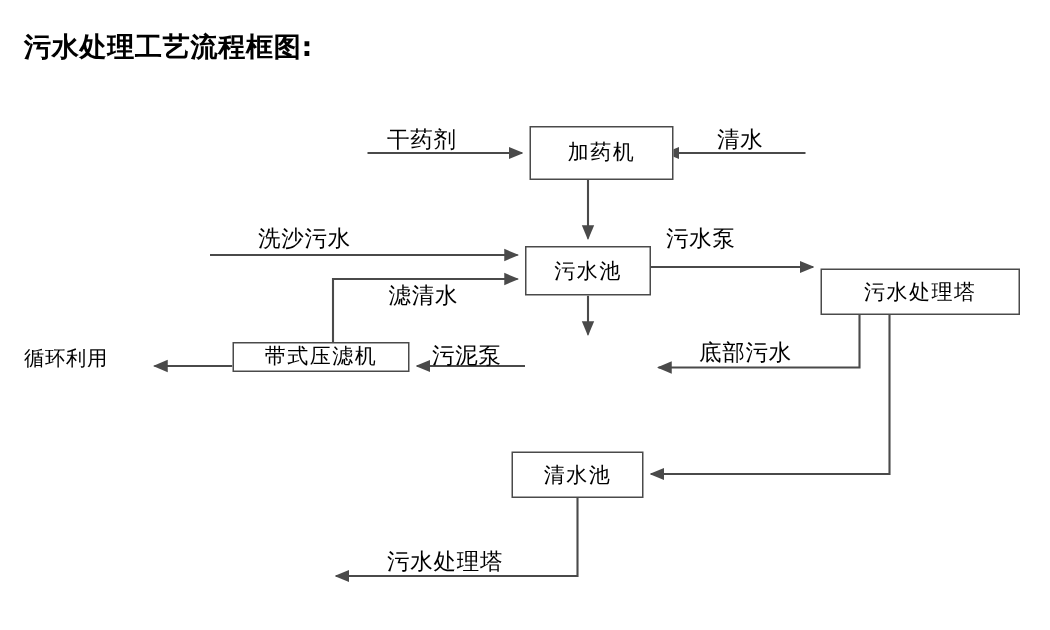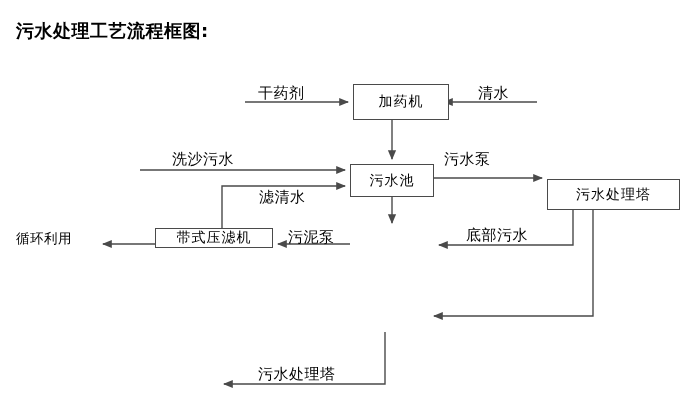--- a/index.html
+++ b/index.html
@@ -106,20 +106,21 @@
 
   <div class="node-box" style="left:353px; top:84px; width:96px; height:36px;">加药机</div>
 
   <div class="node-box" style="left:350px; top:164px; width:84px; height:33px;">污水池</div>
 
   <div class="node-box" style="left:547px; top:163px; width:133px; height:31px;margin-top:16px;">污水处理塔</div>
 
   <div class="node-box" style="left:155px; top:228px; width:118px; height:20px;">带式压滤机</div>
 
 
+  <div class="node-box" style="left:341px; top:301px; width:88px; height:31px;">清水池</div>
 
   <div class="edge-label" style="left:258px; top:84px;">干药剂</div>
 
   <div class="edge-label" style="left:478px; top:84px;">清水</div>
 
   <div class="edge-label" style="left:172px; top:150px;">洗沙污水</div>
 
   <div class="edge-label" style="left:432px; top:150px;margin-left:12px;">污水泵</div>
 
   <div class="edge-label" style="left:259px; top:188px;">滤清水</div>

